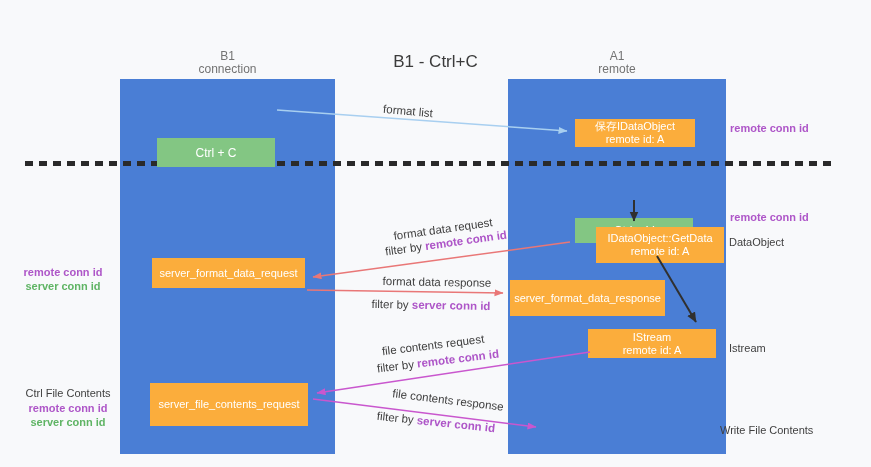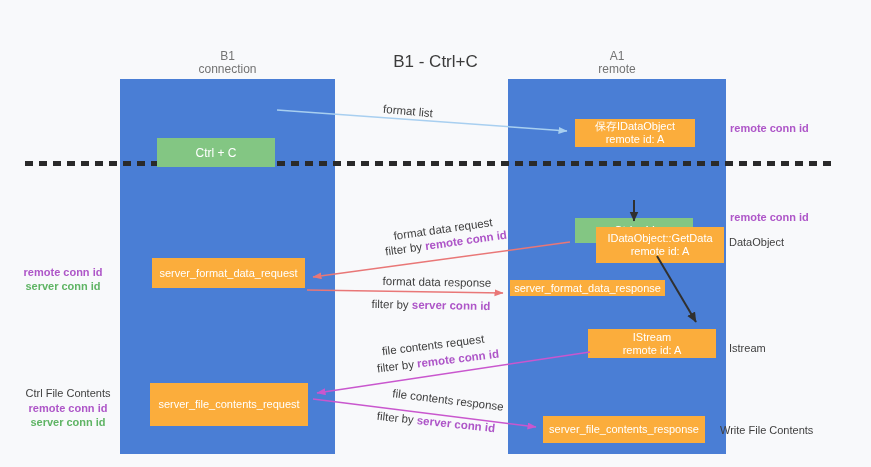--- a/index.html
+++ b/index.html
@@ -57,30 +57,29 @@
 
   <div class="node green" style="left:575px;top:174px;width:118px;height:25px;">Ctrl + V</div>
 
   <div class="node orange" style="left:571px;top:227px;width:128px;height:36px;margin-left:25px;">
     <div>IDataObject::GetData</div>
     <div>remote id: A</div>
   </div>
 
   <div class="node orange" style="left:152px;top:258px;width:153px;height:30px;">server_format_data_request</div>
 
-  <div class="node orange" style="left:510px;top:280px;width:155px;height:16px;">server_format_data_response</div>
+  <div class="node orange" style="left:510px;top:280px;width:155px;height:36px;">server_format_data_response</div>
 
   <div class="node orange" style="left:588px;top:329px;width:128px;height:29px;">
     <div>IStream</div>
     <div>remote id: A</div>
   </div>
 
   <div class="node orange" style="left:150px;top:383px;width:158px;height:43px;">server_file_contents_request</div>
 
-  <div class="node orange" style="left:543px;top:416px;width:162px;height:27px;">server_file_contents_response</div>
 
   <div class="side plabel" style="left:730px;top:122px;">remote conn id</div>
   <div class="side plabel" style="left:730px;top:211px;">remote conn id</div>
   <div class="side dark" style="left:729px;top:236px;">DataObject</div>
   <div class="side dark" style="left:729px;top:342px;">Istream</div>
   <div class="side dark" style="left:720px;top:424px;">Write File Contents</div>
 
   <div class="side stack" style="left:18px;top:265px;width:90px;">
     <div class="plabel">remote conn id</div>
     <div class="glabel">server conn id</div>

